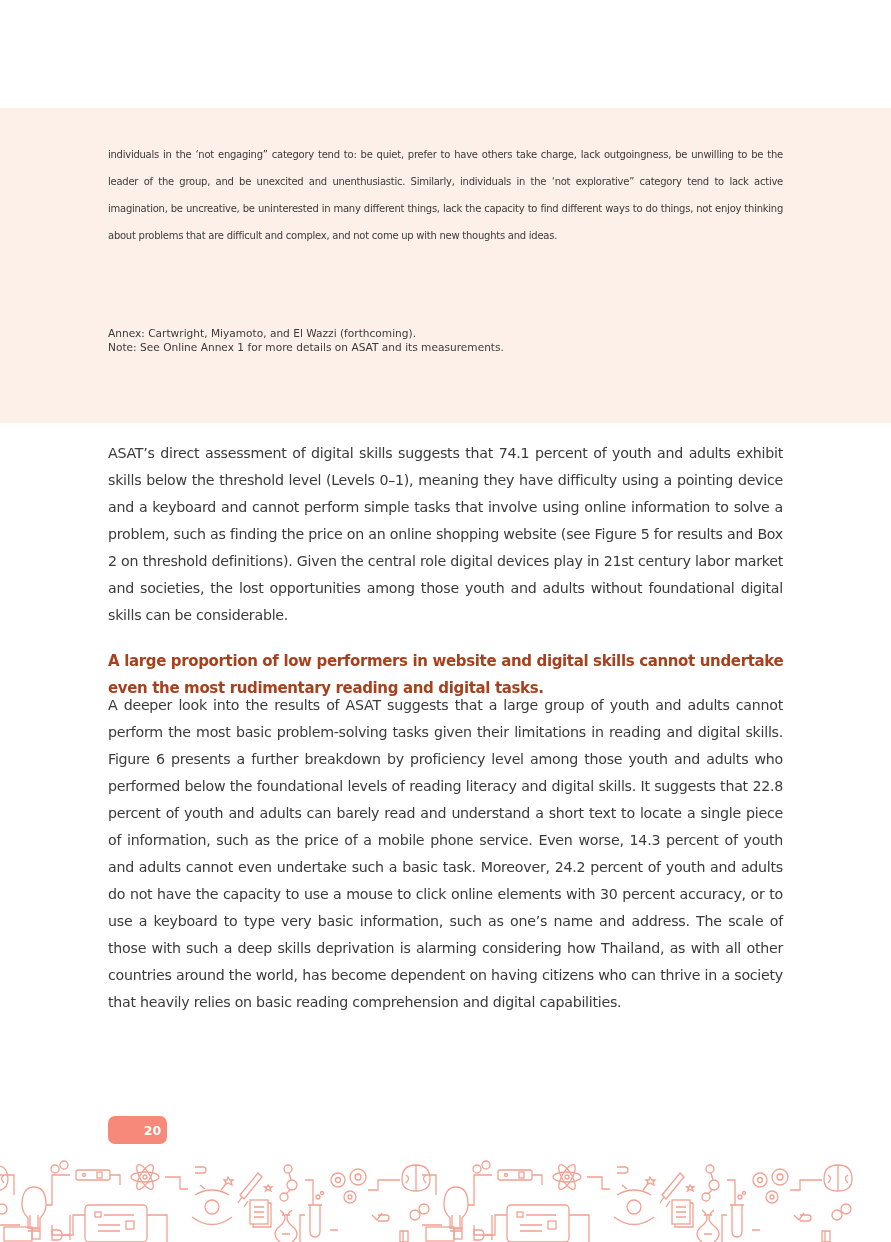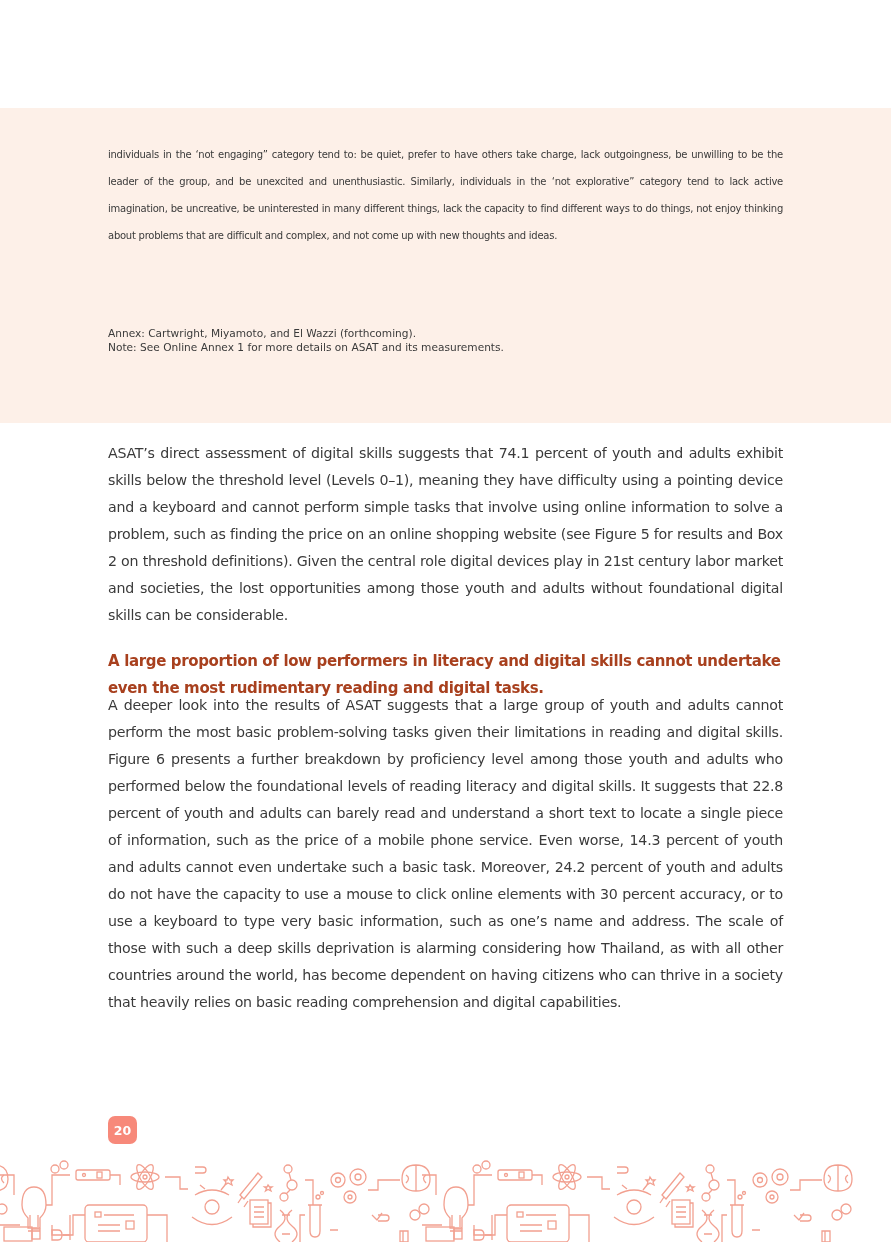--- a/index.html
+++ b/index.html
@@ -31,39 +31,39 @@
   .p2 { top:692px; }
   .heading {
     position:absolute; left:108px; top:648px; width:680px;
     font-size:15px; line-height:27px; font-weight:bold;
     color:#a8401e; letter-spacing:-0.35px;
   }
   .page-num {
     position:absolute; left:108px; top:1116px; width:29px; height:28px;
     background:#f7897a; border-radius:7px;
     color:#fff; font-weight:bold; font-size:12.5px;
-    display:flex; align-items:center; justify-content:center;
+    display:flex; align-items:center; justify-content:center;padding-left:30px;
   }
   .footer {
     position:absolute; left:0; top:1155px; width:891px; height:87px;
   }
 </style>
 </head>
 <body>
 
 <div class="box"></div>
 <div class="box-text">individuals in the ‘not engaging” category tend to: be quiet, prefer to have others take charge, lack outgoingness, be unwilling to be the leader of the group, and be unexcited and unenthusiastic. Similarly, individuals in the ‘not explorative” category tend to lack active imagination, be uncreative, be uninterested in many different things, lack the capacity to find different ways to do things, not enjoy thinking about problems that are difficult and complex, and not come up with new thoughts and ideas.</div>
 <div class="box-note">
   <div>Annex: Cartwright, Miyamoto, and El Wazzi (forthcoming).</div>
   <div>Note: See Online Annex 1 for more details on ASAT and its measurements.</div>
 </div>
 
 <div class="para p1">ASAT’s direct assessment of digital skills suggests that 74.1 percent of youth and adults exhibit skills below the threshold level (Levels 0–1), meaning they have difficulty using a pointing device and a keyboard and cannot perform simple tasks that involve using online information to solve a problem, such as finding the price on an online shopping website (see Figure 5 for results and Box 2 on threshold definitions). Given the central role digital devices play in 21st century labor market and societies, the lost opportunities among those youth and adults without foundational digital skills can be considerable.</div>
 
-<div class="heading">A large proportion of low performers in literacy and digital skills cannot undertake even the most rudimentary reading and digital tasks.</div>
+<div class="heading">A large proportion of low performers in website and digital skills cannot undertake even the most rudimentary reading and digital tasks.</div>
 
 <div class="para p2">A deeper look into the results of ASAT suggests that a large group of youth and adults cannot perform the most basic problem-solving tasks given their limitations in reading and digital skills. Figure 6 presents a further breakdown by proficiency level among those youth and adults who performed below the foundational levels of reading literacy and digital skills. It suggests that 22.8 percent of youth and adults can barely read and understand a short text to locate a single piece of information, such as the price of a mobile phone service. Even worse, 14.3 percent of youth and adults cannot even undertake such a basic task. Moreover, 24.2 percent of youth and adults do not have the capacity to use a mouse to click online elements with 30 percent accuracy, or to use a keyboard to type very basic information, such as one’s name and address. The scale of those with such a deep skills deprivation is alarming considering how Thailand, as with all other countries around the world, has become dependent on having citizens who can thrive in a society that heavily relies on basic reading comprehension and digital capabilities.</div>
 
 <div class="page-num">20</div>
 
 <div class="footer">
   <svg width="891" height="87" viewBox="0 0 891 87" fill="none" stroke="#f2a090" stroke-width="1.3">
     <defs>
       <g id="tile">
 

